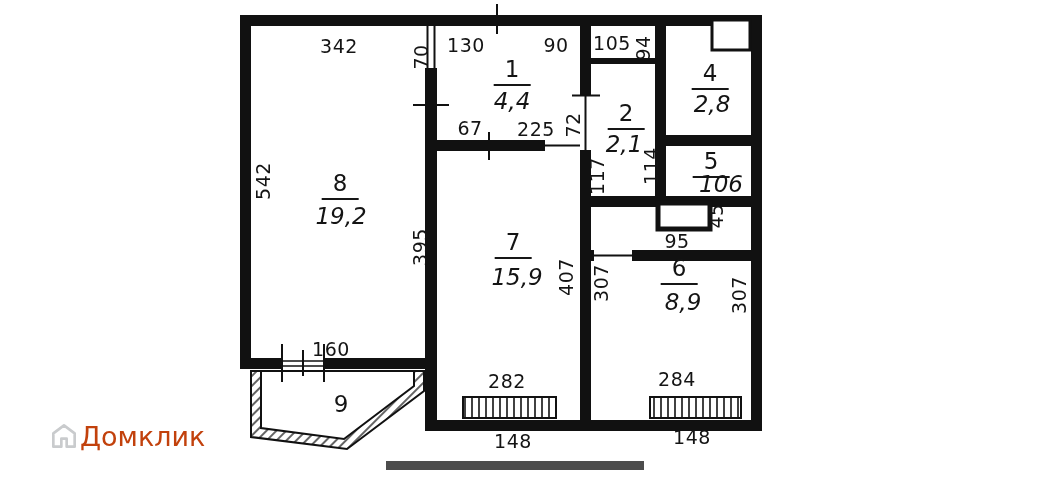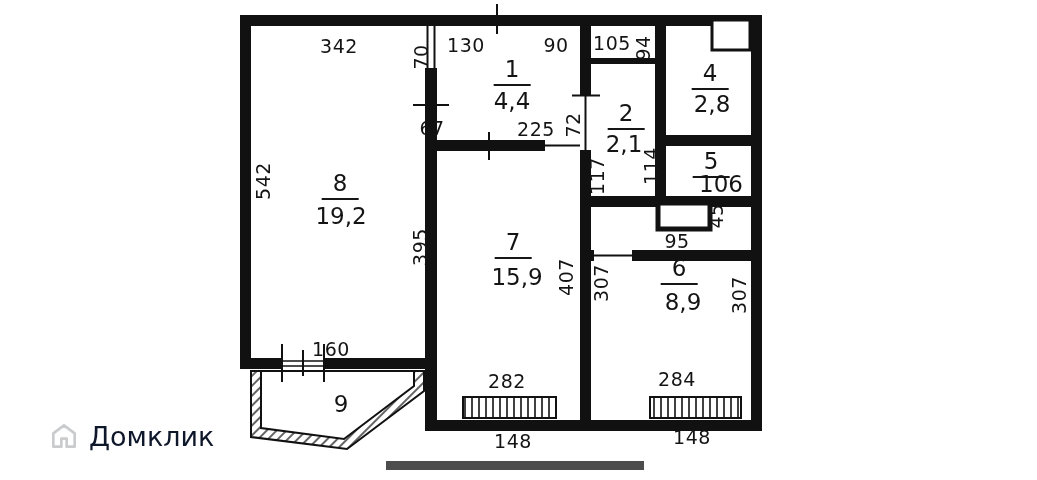--- a/index.html
+++ b/index.html
@@ -28,26 +28,27 @@
     padding:0 11px 2px 11px;
     border-bottom:2px solid #161616;
     white-space:nowrap;
   }
   .room-num.no-line{border-bottom:none;}
   .room-area{
     position:absolute;
     transform:translate(-50%,-50%);
     font-size:23px;
     white-space:nowrap;
+    font-style:italic;
   }
   .watermark{
     position:absolute;
     left:48px;top:420px;
-    display:flex;align-items:center;gap:9px;
-    color:#0f172a;
+    display:flex;align-items:center;
+    color:#c2410c;
     font-size:27px;
     user-select:none;
   }
   .scalebar{
     position:absolute;
     left:386px;top:461px;
     width:258px;height:9px;
     background:#4d4d4d;
   }
 </style>
@@ -126,21 +127,21 @@
     <g>
       <rect x="463" y="397" width="93" height="21" fill="url(#vstripes)" stroke="#111" stroke-width="2"></rect>
       <rect x="650" y="397" width="91" height="21" fill="url(#vstripes)" stroke="#111" stroke-width="2"></rect>
     </g>
   </svg>
 
   <div class="dim" style="left:339px;top:46px">342</div>
   <div class="dim" style="left:466px;top:45px">130</div>
   <div class="dim" style="left:556px;top:45px">90</div>
   <div class="dim" style="left:612px;top:43px">105</div>
-  <div class="dim" style="left:432px;top:128px">67</div>
+  <div class="dim" style="left:470px;top:128px">67</div>
   <div class="dim" style="left:536px;top:129px">225</div>
   <div class="dim" style="left:677px;top:241px">95</div>
   <div class="dim" style="left:331px;top:349px">160</div>
   <div class="dim" style="left:507px;top:381px">282</div>
   <div class="dim" style="left:677px;top:379px">284</div>
   <div class="dim" style="left:513px;top:441px">148</div>
   <div class="dim" style="left:692px;top:437px">148</div>
 
   <div class="dim vert" style="left:421px;top:57px">70</div>
   <div class="dim vert" style="left:643px;top:48px">94</div>

